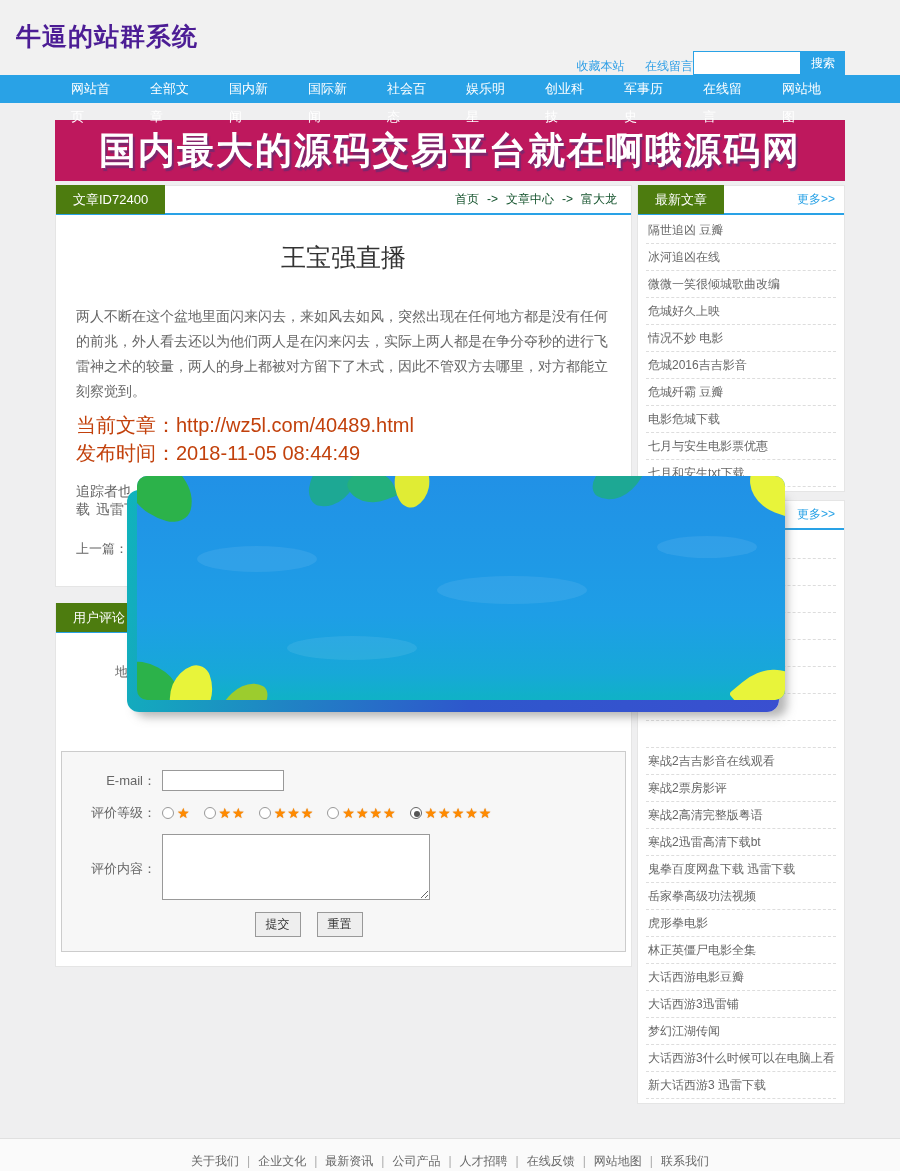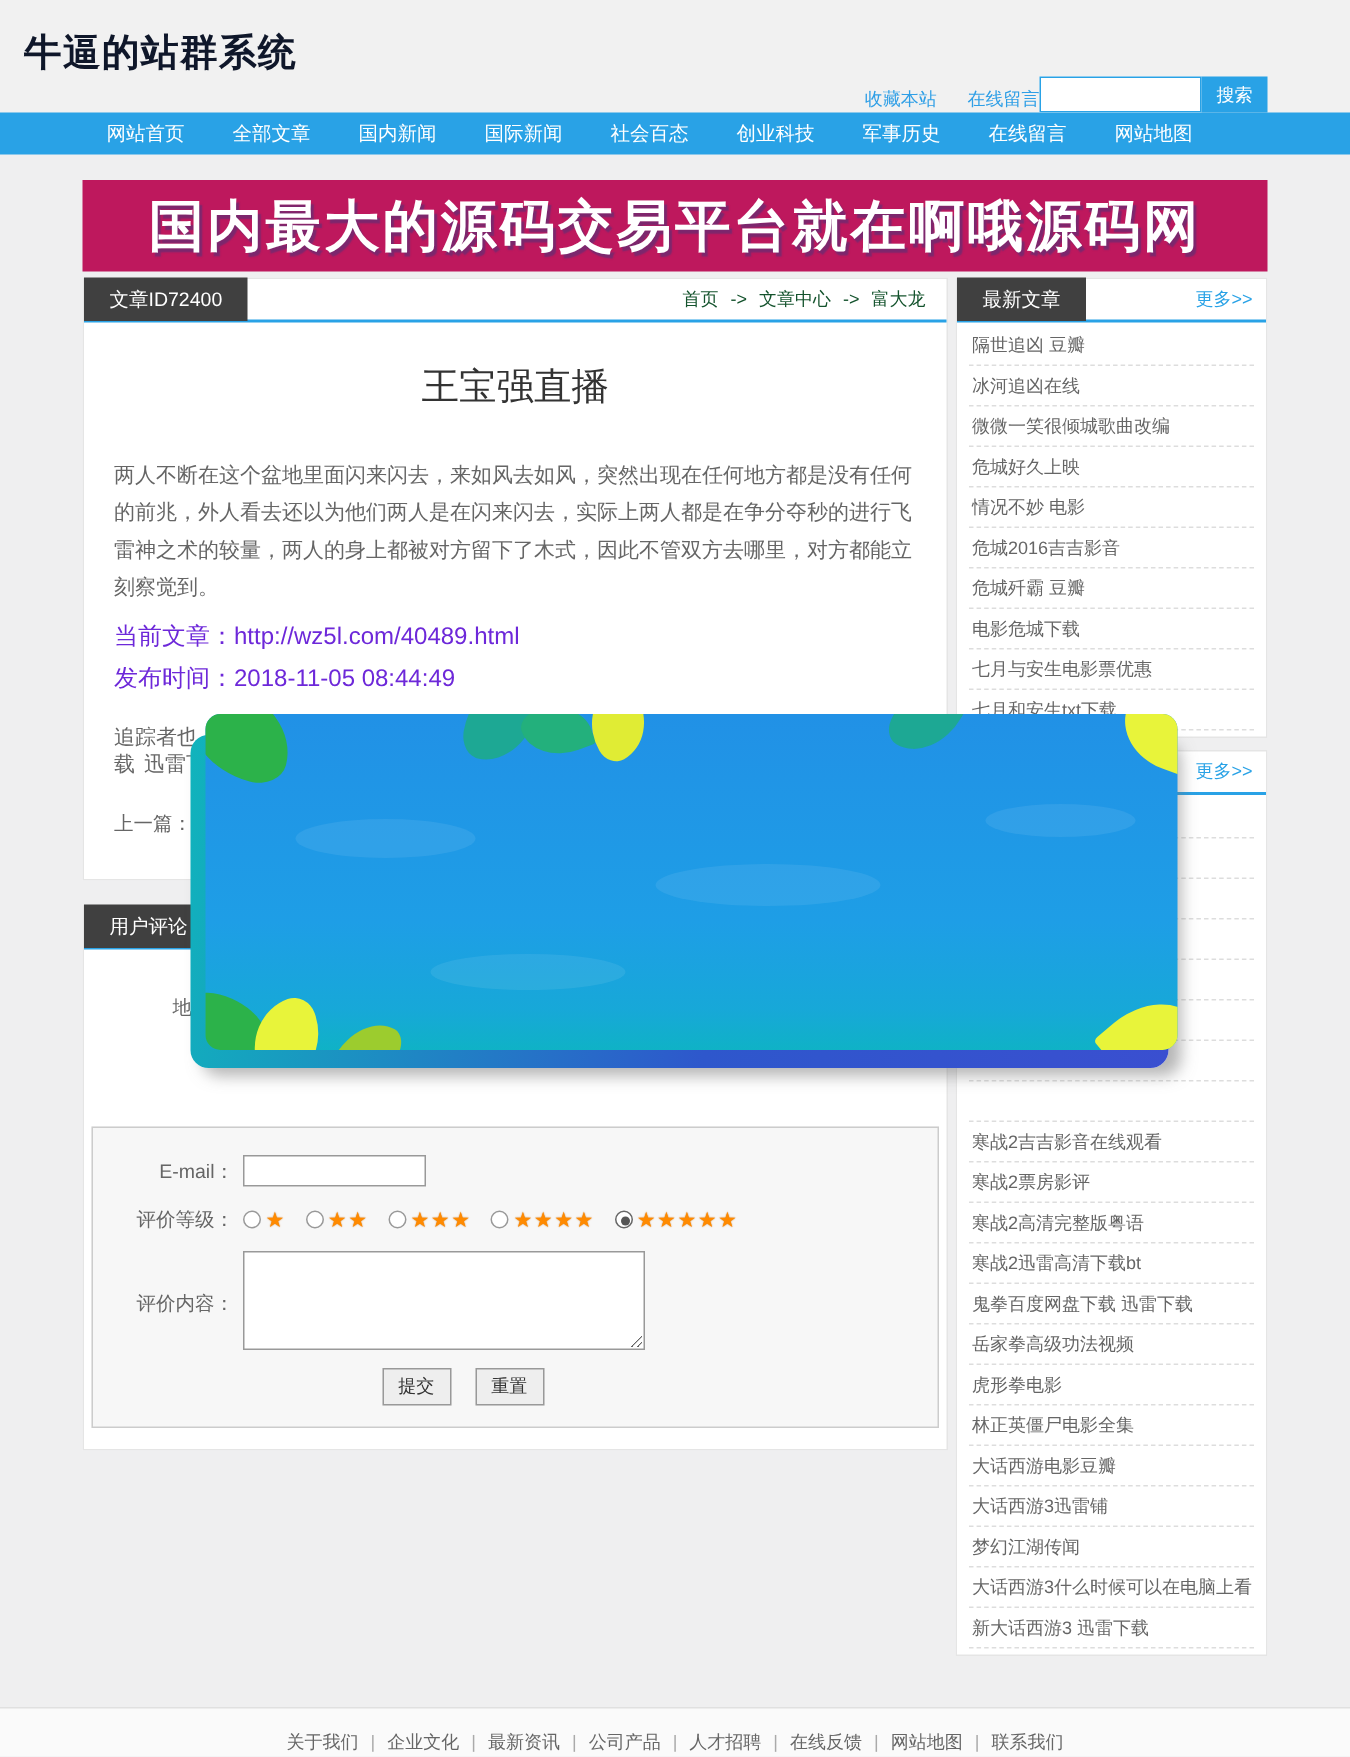--- a/index.html
+++ b/index.html
@@ -9,21 +9,21 @@
     height: 1171px;
     background: #efeff0;
     font-family: "Liberation Sans", "DejaVu Sans", sans-serif;
     overflow: hidden;
   }
   a { text-decoration: none; cursor: pointer; }
 
   
   .header { height: 75px; background: #f1f1f1; }
   .header-inner { display: flex; justify-content: space-between; padding: 0 55px 0 16px; height: 75px; }
-  .logo { font-size: 25px; font-weight: bold; color: #0f172a; line-height: 72px; letter-spacing: 1px; font-family: Liberation Serif, serif; }
+  .logo { font-size: 25px; font-weight: bold; color: #4c1d95; line-height: 72px; letter-spacing: 1px; }
   .header-right { padding-top: 11px; display: flex; align-items: flex-end; }
   .top-links a { color: #2f9fe6; font-size: 12px; margin-left: 16px; }
   .search-row { margin-top: 9px; display: flex; }
   .search-input { width: 108px; height: 24px; border: 1px solid #29a2e6; background: #fff; outline: none; padding: 0 4px; font-size: 12px; }
   .search-btn { width: 44px; height: 24px; background: #29a2e6; color: #fff; border: none; font-size: 12px; cursor: pointer; }
 
   
   .nav { height: 28px; background: #29a2e6; }
   .nav-inner { width: 790px; margin: 0 auto; display: flex; }
   .nav-link { color: #fff; font-size: 13px; line-height: 28px; padding: 0 16px; }
@@ -37,31 +37,31 @@
     text-shadow: 2px 3px 1px rgba(0,70,140,.35);
     white-space: nowrap;
   }
   .content { display: flex; margin-top: 4px; align-items: flex-start; }
   .main-col { width: 577px; margin-right: 5px; }
   .side-col { width: 208px; }
 
   
   .box { background: #fff; border: 1px solid #e5e5e5; }
   .box-head { height: 29px; border-bottom: 2px solid #29a2e6; display: flex; justify-content: space-between; align-items: center; }
-  .box-tab { background: #404040; color: #fff; font-size: 13px; line-height: 29px; padding: 0 17px; min-width: 60px; height: 29px; }
+  .box-tab { background: #4d7c0f; color: #fff; font-size: 13px; line-height: 29px; padding: 0 17px; min-width: 60px; height: 29px; }
   .more-link { color: #29a2e6; font-size: 12px; padding-right: 9px; }
 
   .crumbs { font-size: 12px; color: #58ace8; padding-right: 10px; }
   .crumbs a, .crumb-sep { color: #14532d; margin: 0 4px; }
 
   
   .article-body { padding: 0 20px 30px; }
   .article-title { text-align: center; font-size: 25px; color: #333; margin-top: 26px; font-weight: normal; }
   .article-text { font-size: 14px; color: #666; line-height: 25px; margin-top: 30px; }
-  .meta { font-size: 16px; color: #6d28d9; margin-top: 14px; line-height: 14px; }
+  .meta { font-size: 20px; color: #c2410c; margin-top: 14px; line-height: 14px; }
   .tags { margin-top: 22px; font-size: 14px; color: #666; line-height: 18px; }
   .tag-link { color: #666; margin-right: 6px; }
   .prevnext { display: flex; justify-content: space-between; font-size: 13px; color: #666; margin-top: 24px; line-height: 14px; }
   .prevnext a { color: #666; }
 
   
   .comment-box { margin-top: 16px; }
   .comment-body { padding: 0 4px 4px; }
   .addr-row { display: flex; margin-top: 28px; }
   .form-label { width: 100px; text-align: right; color: #666; font-size: 13px; padding-right: 6px; line-height: 22px; flex: none; }
@@ -134,20 +134,21 @@
   </div>
 </div>
 
 <div class="nav">
   <div class="nav-inner">
       <a class="nav-link">网站首页</a>
       <a class="nav-link">全部文章</a>
       <a class="nav-link">国内新闻</a>
       <a class="nav-link">国际新闻</a>
       <a class="nav-link">社会百态</a>
+      <a class="nav-link">娱乐明星</a>
       <a class="nav-link">创业科技</a>
       <a class="nav-link">军事历史</a>
       <a class="nav-link">在线留言</a>
       <a class="nav-link">网站地图</a>
     </div>
 </div>
 
 <div class="wrap">
 
   <div class="banner">国内最大的源码交易平台就在啊哦源码网</div>

